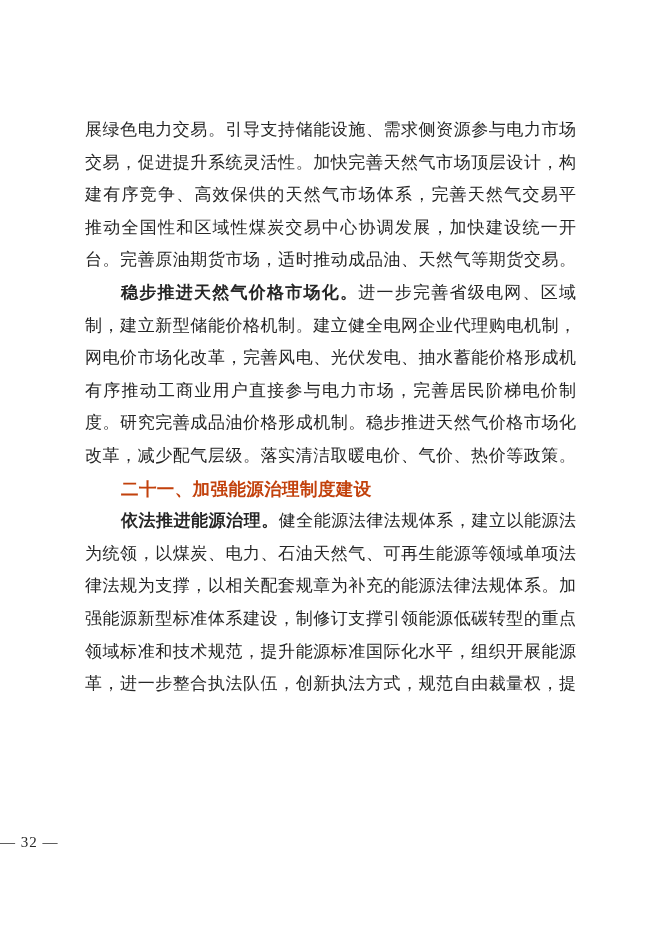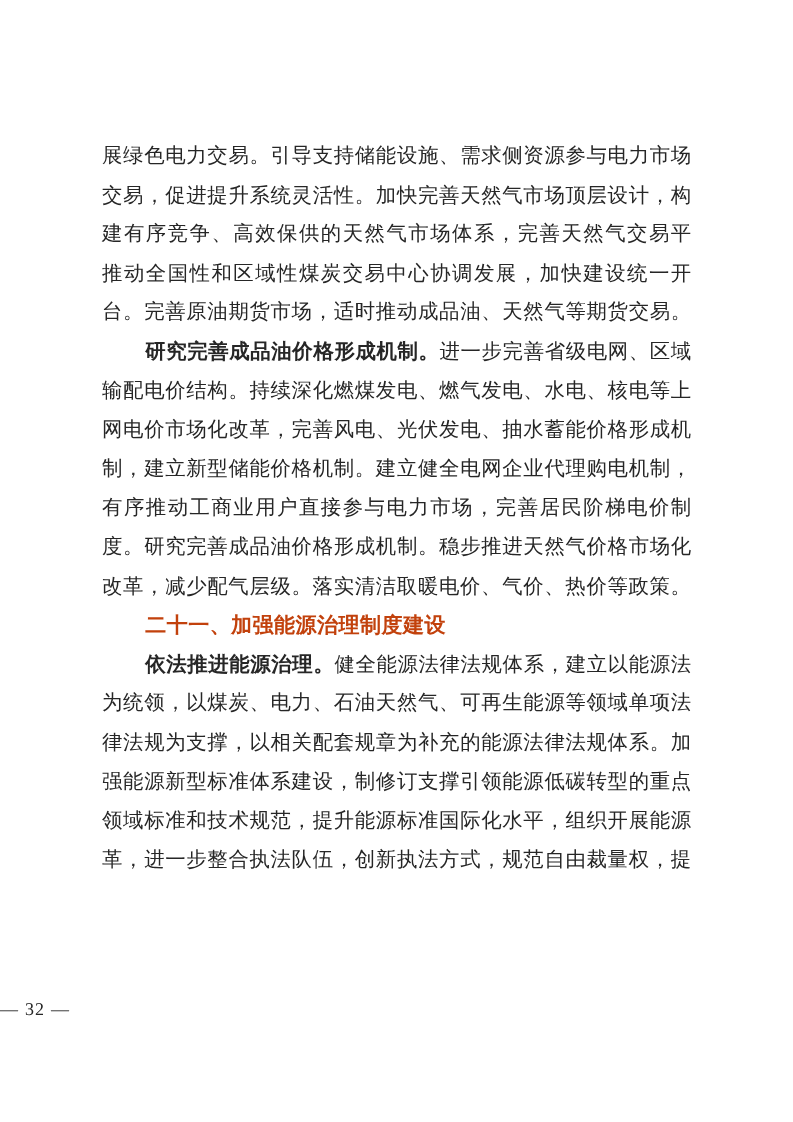--- a/index.html
+++ b/index.html
@@ -64,24 +64,23 @@
 </head>
 <body>
 
 <div class="page">
   <div class="text-block">
       <div class="text-line justify"><span>展绿色电力交易。引导支持储能设施、需求侧资源参与电力市场</span></div>
       <div class="text-line justify"><span>交易，促进提升系统灵活性。加快完善天然气市场顶层设计，构</span></div>
       <div class="text-line justify"><span>建有序竞争、高效保供的天然气市场体系，完善天然气交易平</span></div>
       <div class="text-line justify"><span>推动全国性和区域性煤炭交易中心协调发展，加快建设统一开</span></div>
       <div class="text-line justify"><span>台。完善原油期货市场，适时推动成品油、天然气等期货交易。</span></div>
-      <div class="text-line indent justify"><span class="line-lead">研究完善成品油价格形成机制。</span><span>进一步完善省级电网、区域</span></div>
-      <div class="text-line justify"><span>输配电价结构。持续深化燃煤发电、燃气发电、水电、核电等上</span></div>
+      <div class="text-line indent justify"><span class="line-lead">稳步推进天然气价格市场化。</span><span>进一步完善省级电网、区域</span></div>
+      <div class="text-line justify"><span>制，建立新型储能价格机制。建立健全电网企业代理购电机制，</span></div>
       <div class="text-line justify"><span>网电价市场化改革，完善风电、光伏发电、抽水蓄能价格形成机</span></div>
-      <div class="text-line justify"><span>制，建立新型储能价格机制。建立健全电网企业代理购电机制，</span></div>
       <div class="text-line justify"><span>有序推动工商业用户直接参与电力市场，完善居民阶梯电价制</span></div>
       <div class="text-line justify"><span>度。研究完善成品油价格形成机制。稳步推进天然气价格市场化</span></div>
       <div class="text-line"><span>改革，减少配气层级。落实清洁取暖电价、气价、热价等政策。</span></div>
       <div class="text-line indent heading"><span>二十一、加强能源治理制度建设</span></div>
       <div class="text-line indent justify"><span class="line-lead">依法推进能源治理。</span><span>健全能源法律法规体系，建立以能源法</span></div>
       <div class="text-line justify"><span>为统领，以煤炭、电力、石油天然气、可再生能源等领域单项法</span></div>
       <div class="text-line justify"><span>律法规为支撑，以相关配套规章为补充的能源法律法规体系。加</span></div>
       <div class="text-line justify"><span>强能源新型标准体系建设，制修订支撑引领能源低碳转型的重点</span></div>
       <div class="text-line justify"><span>领域标准和技术规范，提升能源标准国际化水平，组织开展能源</span></div>
       <div class="text-line justify"><span>革，进一步整合执法队伍，创新执法方式，规范自由裁量权，提</span></div>

